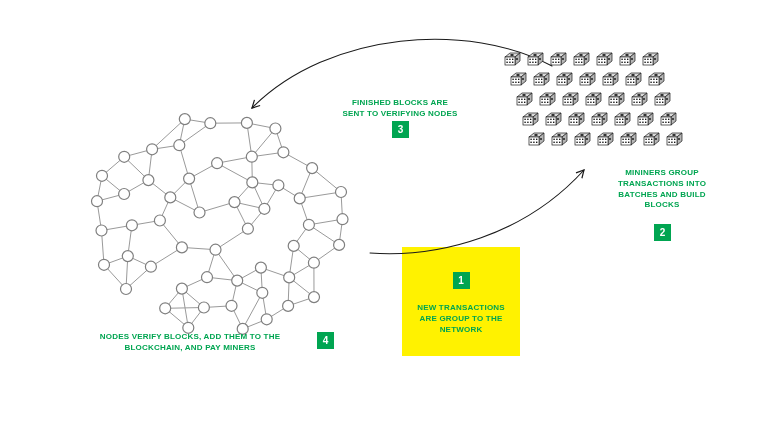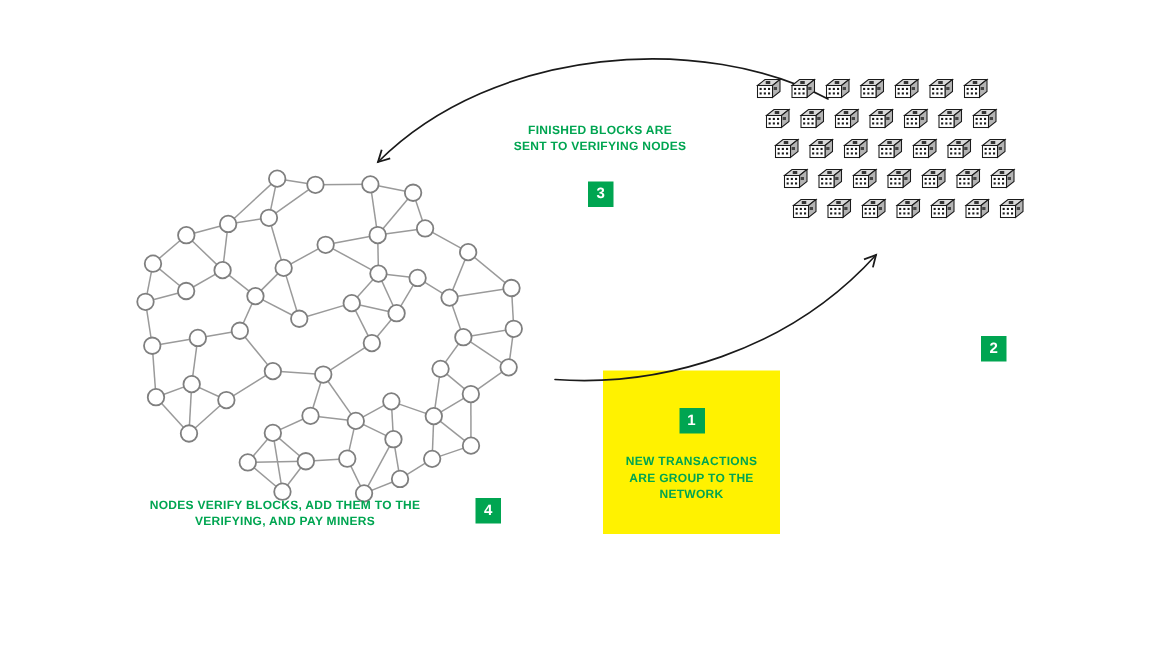--- a/index.html
+++ b/index.html
@@ -20,21 +20,21 @@
   }
   .badge {
     position:absolute; width:17px; height:17px; background:#00A551; color:#ffffff;
     font-size:10px; font-weight:bold; display:flex; align-items:center; justify-content:center;
   }
 
   .yellow-box { position:absolute; left:402px; top:247px; width:118px; height:109px; background:#FFF200; }
   .yellow-box .badge { left:50.5px; top:25px; }
   .yellow-box .step-label { left:0; top:56px; width:118px; }
 
-  #label-3 { left:330px; top:82px;  width:140px; }
+  #label-3 { left:330px; top:98px;  width:140px; }
   #badge-3 { left:392px; top:121px; }
   #label-2 { left:604px; top:168px; width:116px; }
   #badge-2 { left:654px; top:224px; }
   #label-4 { left:88px;  top:332px; width:204px; }
   #badge-4 { left:317px; top:332px; }
 </style>
 </head>
 <body>
 
 <div class="canvas">
@@ -254,18 +254,22 @@
         <use href="#miner-icon" xlink:href="#miner-icon" x="621" y="133"></use>
         <use href="#miner-icon" xlink:href="#miner-icon" x="644" y="133"></use>
         <use href="#miner-icon" xlink:href="#miner-icon" x="667" y="133"></use>
       </g>
   </svg>
 
   <div class="step-label" id="label-3">FINISHED BLOCKS ARE
 SENT TO VERIFYING NODES</div>
   <div class="badge" id="badge-3">3</div>
 
+  <div class="step-label" id="label-2">MININERS GROUP
+TRANSACTIONS INTO
+BATCHES AND BUILD
+BLOCKS</div>
   <div class="badge" id="badge-2">2</div>
 
   <div class="step-label" id="label-4">NODES VERIFY BLOCKS, ADD THEM TO THE
-VERIFYING, AND PAY MINERS</div>
+BLOCKCHAIN, AND PAY MINERS</div>
   <div class="badge" id="badge-4">4</div>
 </div>
 
 </body></html>

